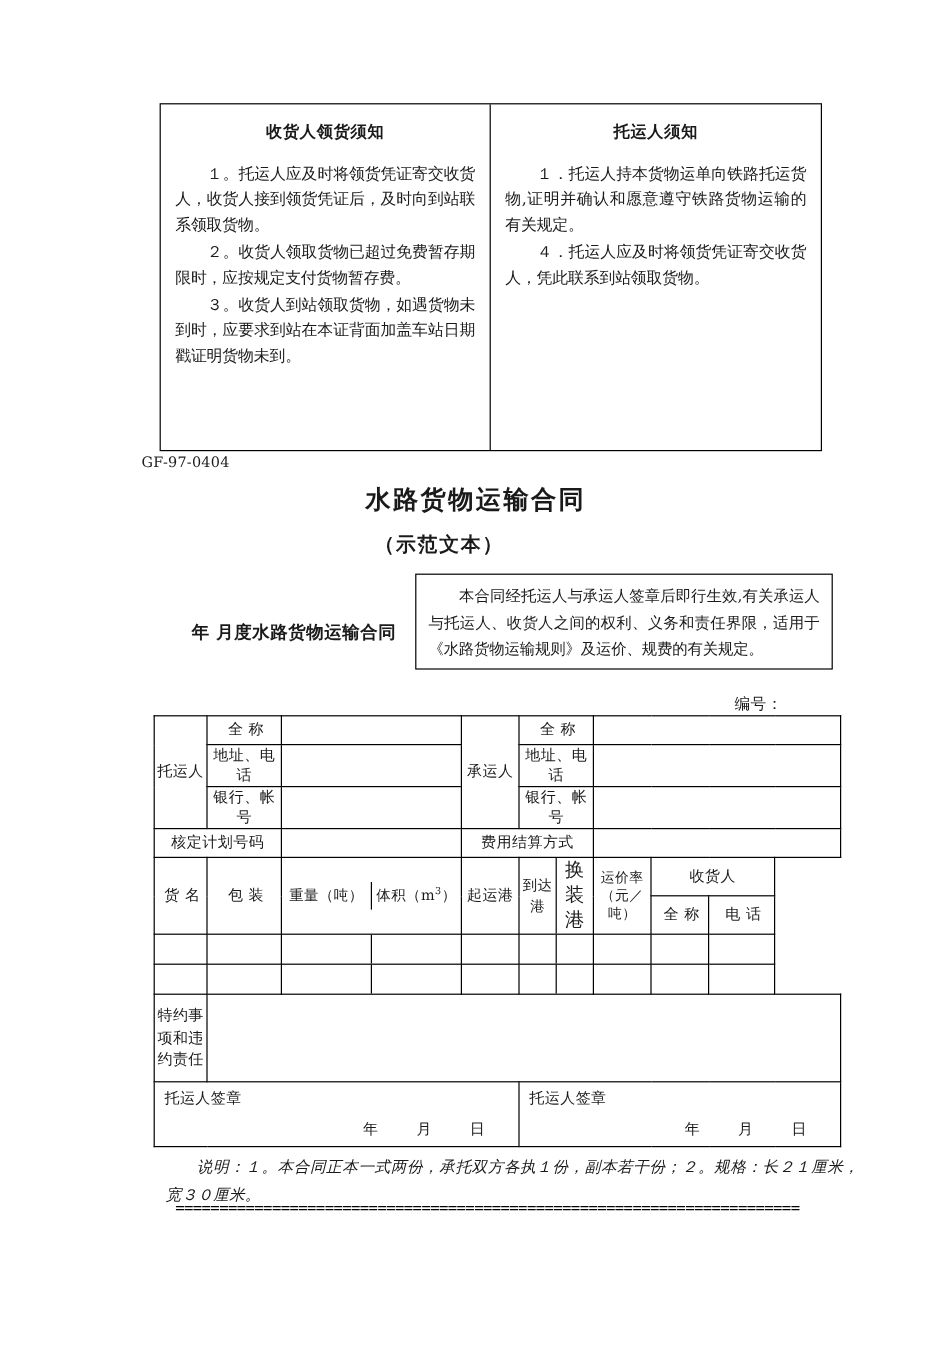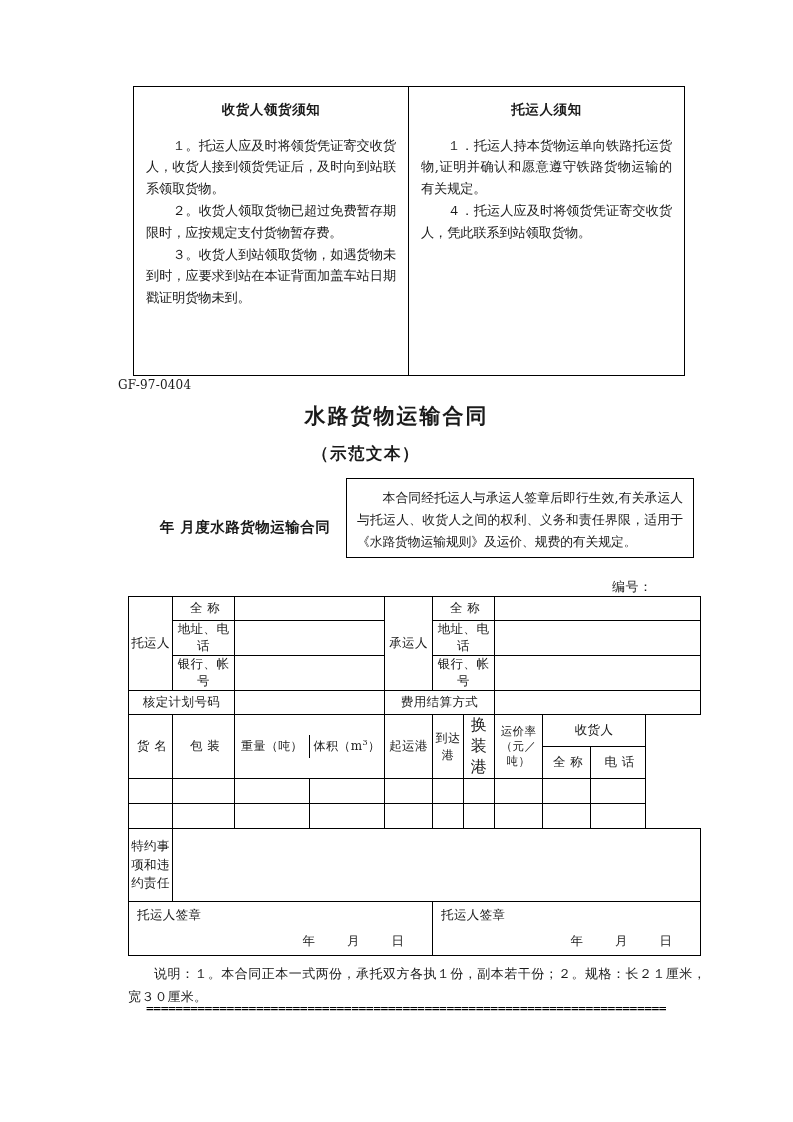--- a/index.html
+++ b/index.html
@@ -184,28 +184,29 @@
     right: 14px;
     bottom: 5px;
     letter-spacing: 14px;
     font-size: 12.5px;
   }
   .unit-sup { font-size: 8px; vertical-align: super; }
 
   
   .footer-note {
     position: absolute;
-    left: 128px;
+    left: 138px;
     top: 963px;
     width: 578px;
     font-size: 13px;
     line-height: 1.75;
     text-indent: 2em;
     text-align: justify;
     letter-spacing: 0.2px;
+    font-style: italic;
   }
 
   
   .eq-divider {
     position: absolute;
     left: 146px;
     top: 1000px;
     width: 540px;
     font-family: "DejaVu Sans Mono", "Liberation Mono", monospace;
     font-size: 13px;

